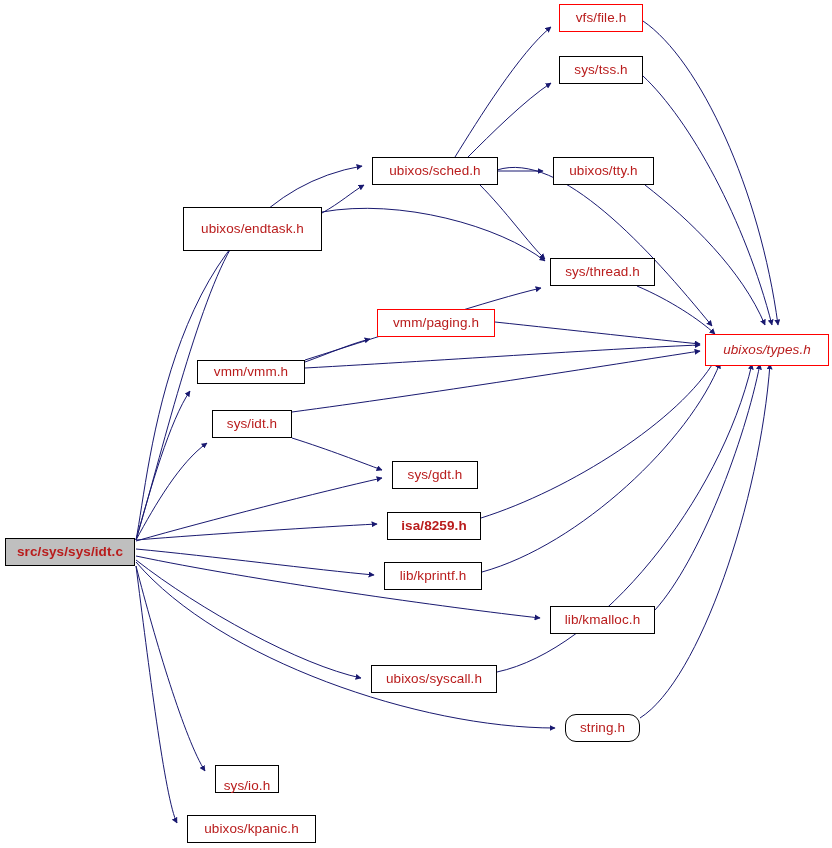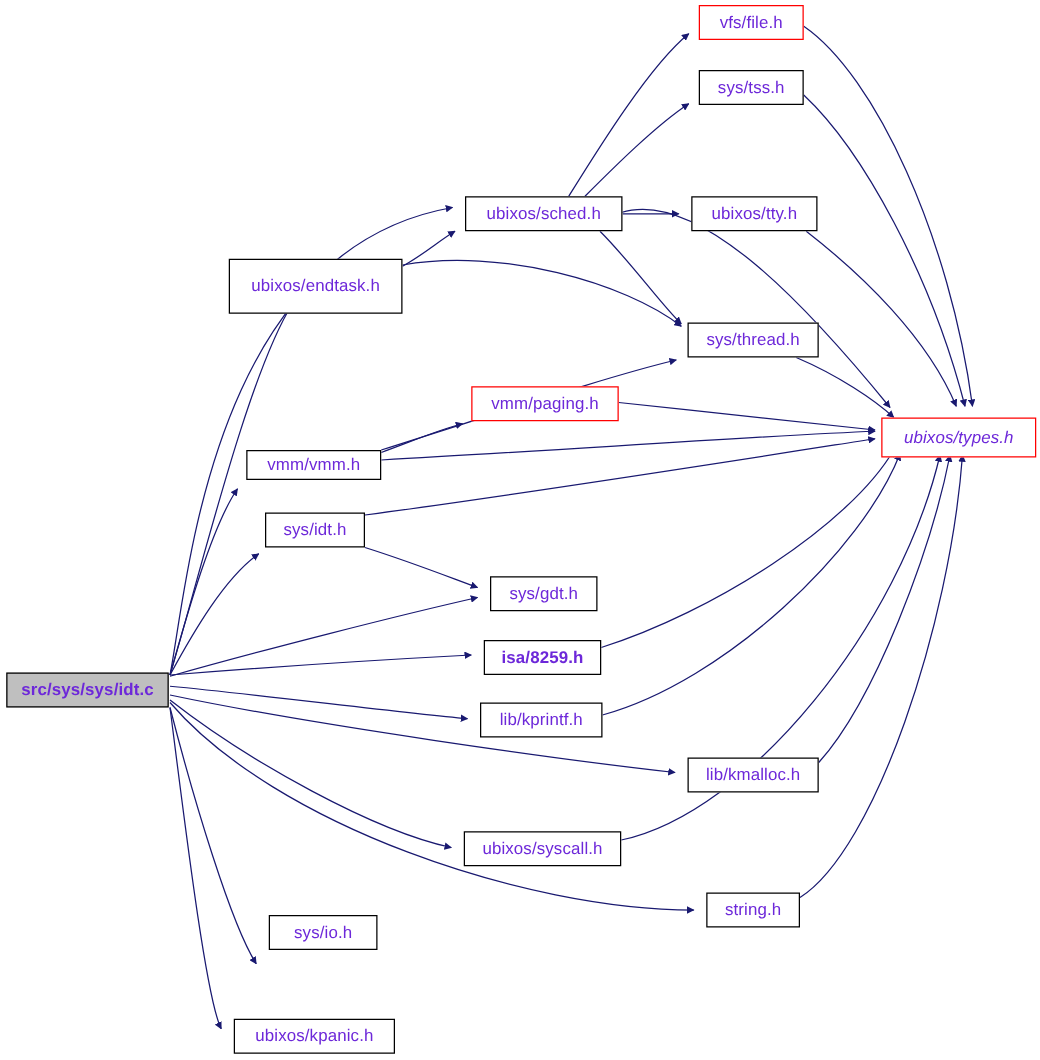--- a/index.html
+++ b/index.html
@@ -23,21 +23,21 @@
     height: 848px;
   }
   .node {
     position: absolute;
     box-sizing: border-box;
     display: flex;
     align-items: center;
     justify-content: center;
     border: 1px solid #000000;
     background: #ffffff;
-    color: #6d28d9;
+    color: #b91c1c;
     font-size: 13.5px;
     line-height: 1;
     white-space: nowrap;
     letter-spacing: 0.1px;
   }
   .node.highlight {
     border-color: #ff0000;
   }
   .node.current {
     background: #bfbfbf;
@@ -136,24 +136,24 @@
       </div>
       <div class="node" style="left: 384px; top: 562px; width: 98px; height: 28px;">
         <span>lib/kprintf.h</span>
       </div>
       <div class="node" style="left: 550px; top: 606px; width: 105px; height: 28px;">
         <span>lib/kmalloc.h</span>
       </div>
       <div class="node" style="left: 371px; top: 665px; width: 126px; height: 28px;">
         <span>ubixos/syscall.h</span>
       </div>
-      <div class="node" style="left: 565px; top: 714px; width: 75px; height: 28px;">
+      <div class="node" style="left: 565px; top: 714px; width: 75px; height: 28px; border-radius: 11px;">
         <span>string.h</span>
       </div>
-      <div class="node" style="left: 215px; top: 732px; width: 87px; height: 28px;">
+      <div class="node" style="left: 215px; top: 765px; width: 64px; height: 28px; align-items: flex-end;">
         <span>sys/io.h</span>
       </div>
       <div class="node" style="left: 187px; top: 815px; width: 129px; height: 28px;">
         <span>ubixos/kpanic.h</span>
       </div>
     </div>
 
 </div>
 
 </body></html>

